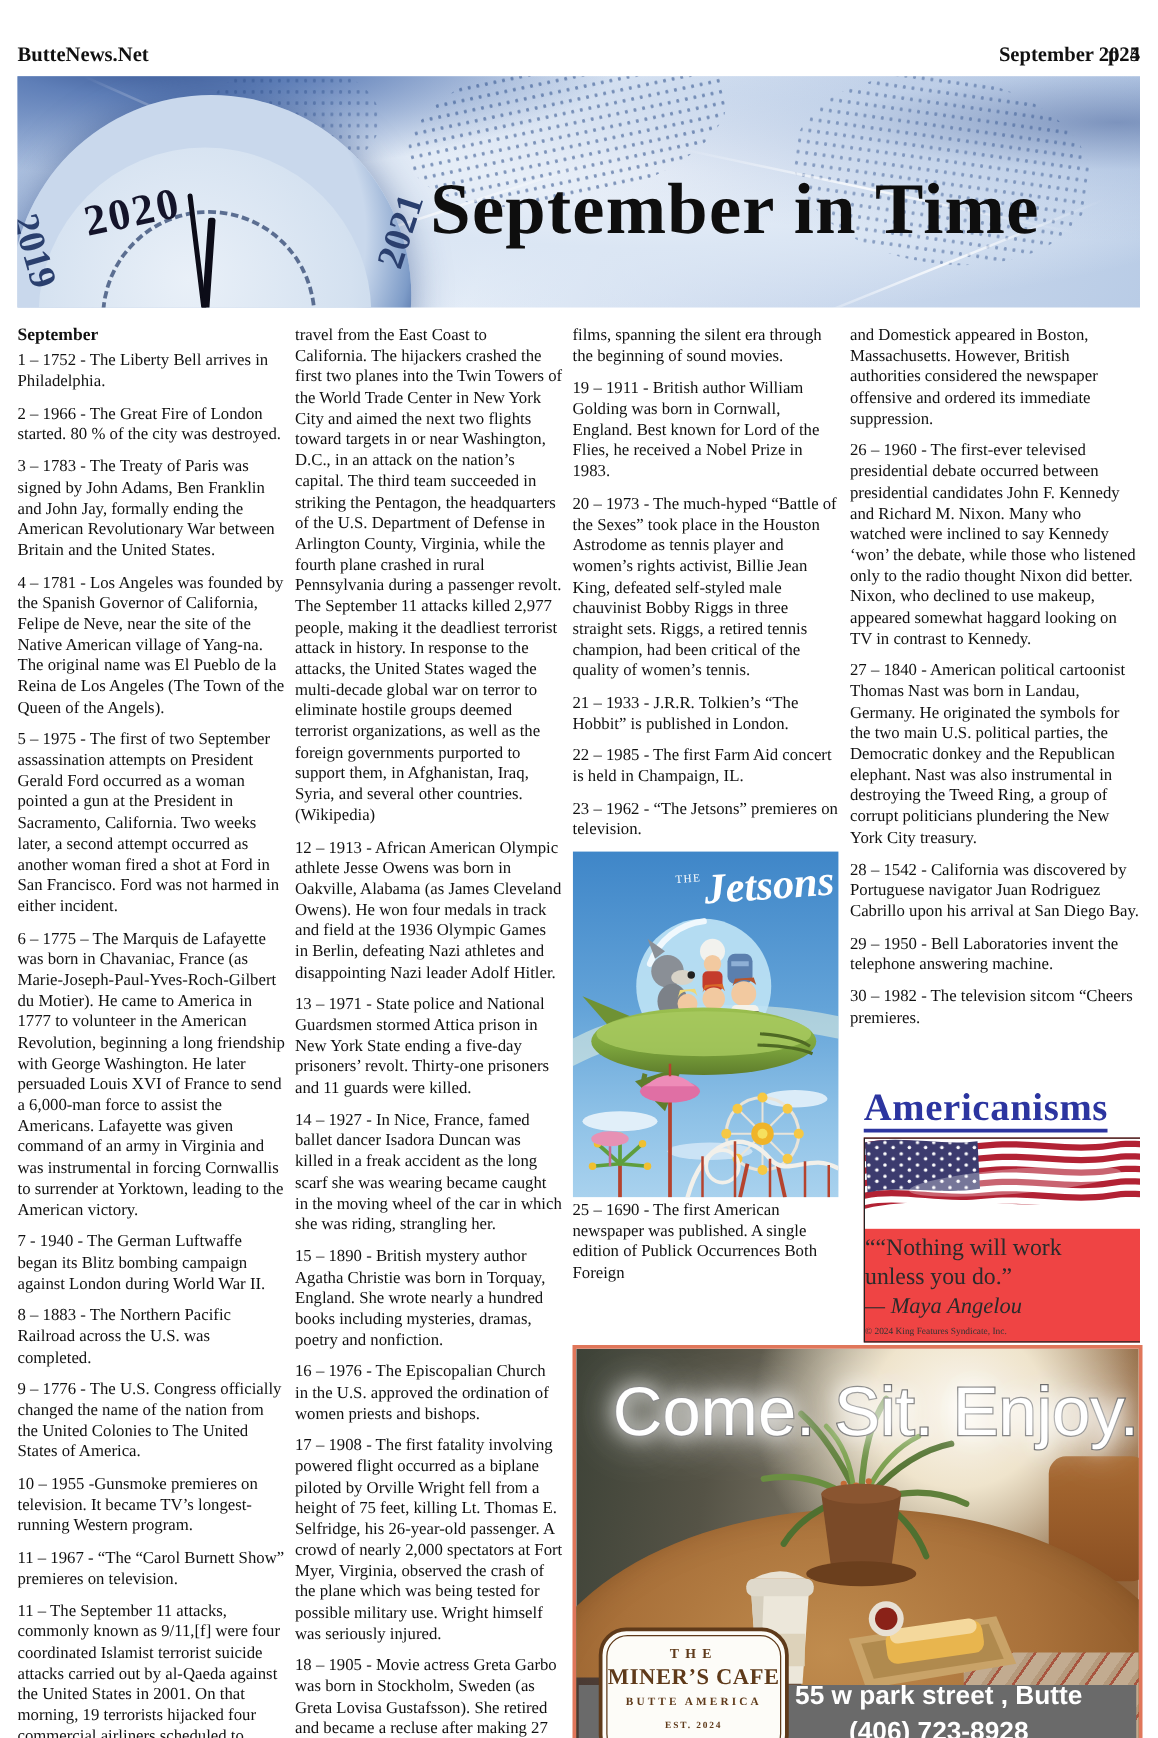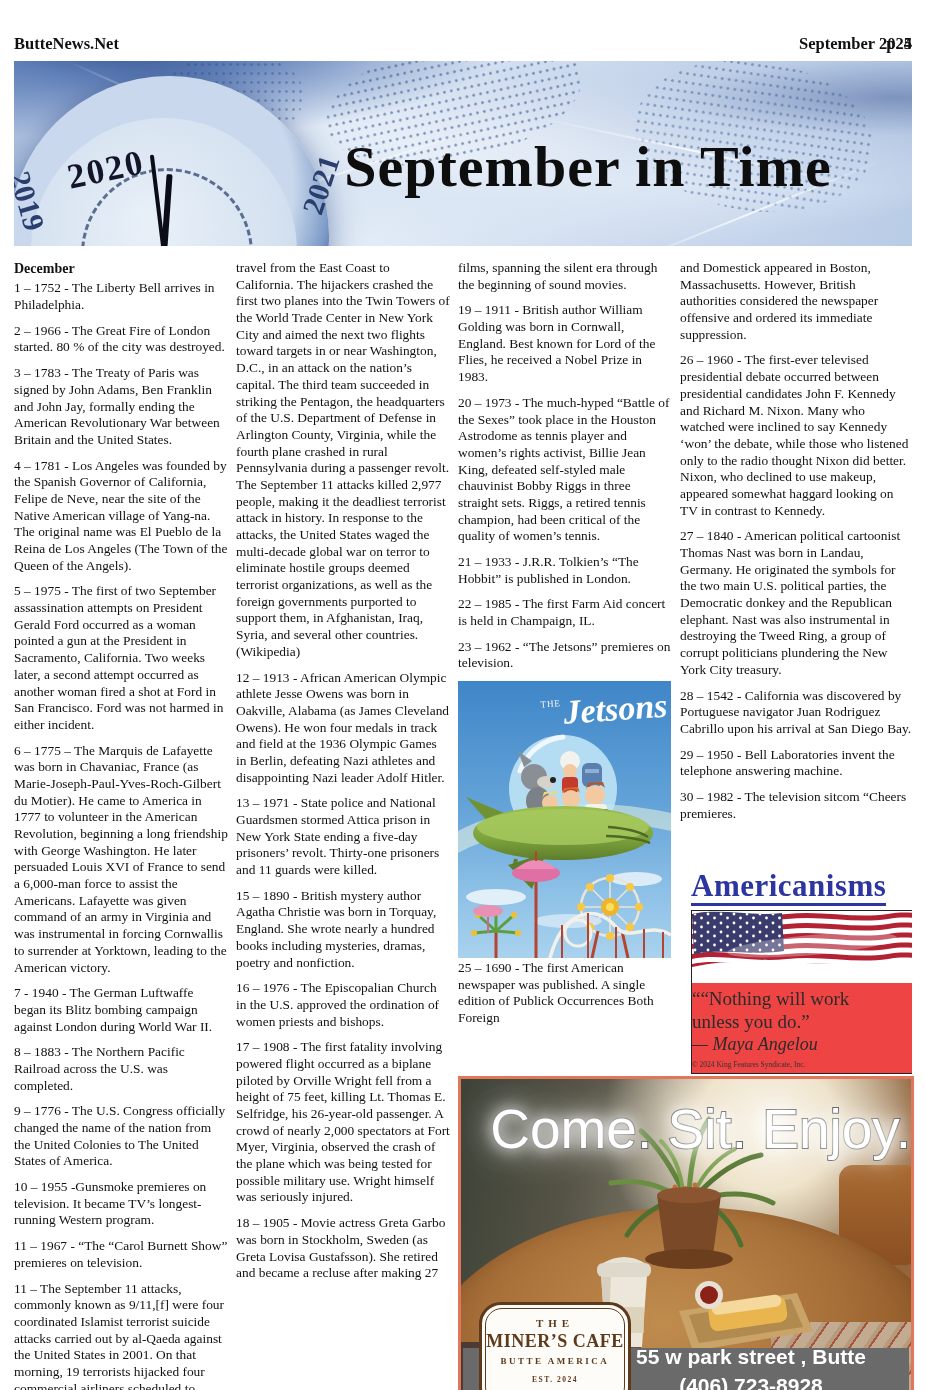--- a/index.html
+++ b/index.html
@@ -139,21 +139,21 @@
       <div class="year-left">2019</div>
       <div class="year-right">2021</div>
       <div class="hand minute"></div>
       <div class="hand hour"></div>
 
     </div>
     <div class="banner-title">September in Time</div>
   </div>
 
   <div class="col col1">
-    <h3 class="sec-head">December</h3>
+    <h3 class="sec-head">September</h3>
     <div>
         <p>1 – 1752 - The Liberty Bell arrives in Philadelphia.</p>
         <p>2 – 1966 - The Great Fire of London started. 80 % of the city was destroyed.</p>
         <p>3 – 1783 - The Treaty of Paris was signed by John Adams, Ben Franklin and John Jay, formally ending the American Revolutionary War between Britain and the United States.</p>
         <p>4 – 1781 - Los Angeles was founded by the Spanish Governor of California, Felipe de Neve, near the site of the Native American village of Yang-na. The original name was El Pueblo de la Reina de Los Angeles (The Town of the Queen of the Angels).</p>
         <p>5 – 1975 - The first of two September assassination attempts on President Gerald Ford occurred as a woman pointed a gun at the President in Sacramento, California. Two weeks later, a second attempt occurred as another woman fired a shot at Ford in San Francisco. Ford was not harmed in either incident.</p>
         <p>6 – 1775 – The Marquis de Lafayette was born in Chavaniac, France (as Marie-Joseph-Paul-Yves-Roch-Gilbert du Motier). He came to America in 1777 to volunteer in the American Revolution, beginning a long friendship with George Washington. He later persuaded Louis XVI of France to send a 6,000-man force to assist the Americans. Lafayette was given command of an army in Virginia and was instrumental in forcing Cornwallis to surrender at Yorktown, leading to the American victory.</p>
         <p>7 - 1940 - The German Luftwaffe began its Blitz bombing campaign against London during World War II.</p>
         <p>8 – 1883 - The Northern Pacific Railroad across the U.S. was completed.</p>
         <p>9 – 1776 - The U.S. Congress officially changed the name of the nation from the United Colonies to The United States of America.</p>
@@ -161,20 +161,21 @@
         <p>11 – 1967 - “The “Carol Burnett Show” premieres on television.</p>
         <p>11 – The September 11 attacks, commonly known as 9/11,[f] were four coordinated Islamist terrorist suicide attacks carried out by al-Qaeda against the United States in 2001. On that morning, 19 terrorists hijacked four commercial airliners scheduled to</p>
       </div>
   </div>
 
   <div class="col col2">
     <div>
         <p>travel from the East Coast to California. The hijackers crashed the first two planes into the Twin Towers of the World Trade Center in New York City and aimed the next two flights toward targets in or near Washington, D.C., in an attack on the nation’s capital. The third team succeeded in striking the Pentagon, the headquarters of the U.S. Department of Defense in Arlington County, Virginia, while the fourth plane crashed in rural Pennsylvania during a passenger revolt. The September 11 attacks killed 2,977 people, making it the deadliest terrorist attack in history. In response to the attacks, the United States waged the multi-decade global war on terror to eliminate hostile groups deemed terrorist organizations, as well as the foreign governments purported to support them, in Afghanistan, Iraq, Syria, and several other countries. (Wikipedia)</p>
         <p>12 – 1913 - African American Olympic athlete Jesse Owens was born in Oakville, Alabama (as James Cleveland Owens). He won four medals in track and field at the 1936 Olympic Games in Berlin, defeating Nazi athletes and disappointing Nazi leader Adolf Hitler.</p>
         <p>13 – 1971 - State police and National Guardsmen stormed Attica prison in New York State ending a five-day prisoners’ revolt. Thirty-one prisoners and 11 guards were killed.</p>
+        <p>14 – 1927 - In Nice, France, famed ballet dancer Isadora Duncan was killed in a freak accident as the long scarf she was wearing became caught in the moving wheel of the car in which she was riding, strangling her.</p>
         <p>15 – 1890 - British mystery author Agatha Christie was born in Torquay, England. She wrote nearly a hundred books including mysteries, dramas, poetry and nonfiction.</p>
         <p>16 – 1976 - The Episcopalian Church in the U.S. approved the ordination of women priests and bishops.</p>
         <p>17 – 1908 - The first fatality involving powered flight occurred as a biplane piloted by Orville Wright fell from a height of 75 feet, killing Lt. Thomas E. Selfridge, his 26-year-old passenger. A crowd of nearly 2,000 spectators at Fort Myer, Virginia, observed the crash of the plane which was being tested for possible military use. Wright himself was seriously injured.</p>
         <p>18 – 1905 - Movie actress Greta Garbo was born in Stockholm, Sweden (as Greta Lovisa Gustafsson). She retired and became a recluse after making 27</p>
       </div>
   </div>
 
   <div class="col col3">
     <div>
         <p>films, spanning the silent era through the beginning of sound movies.</p>

